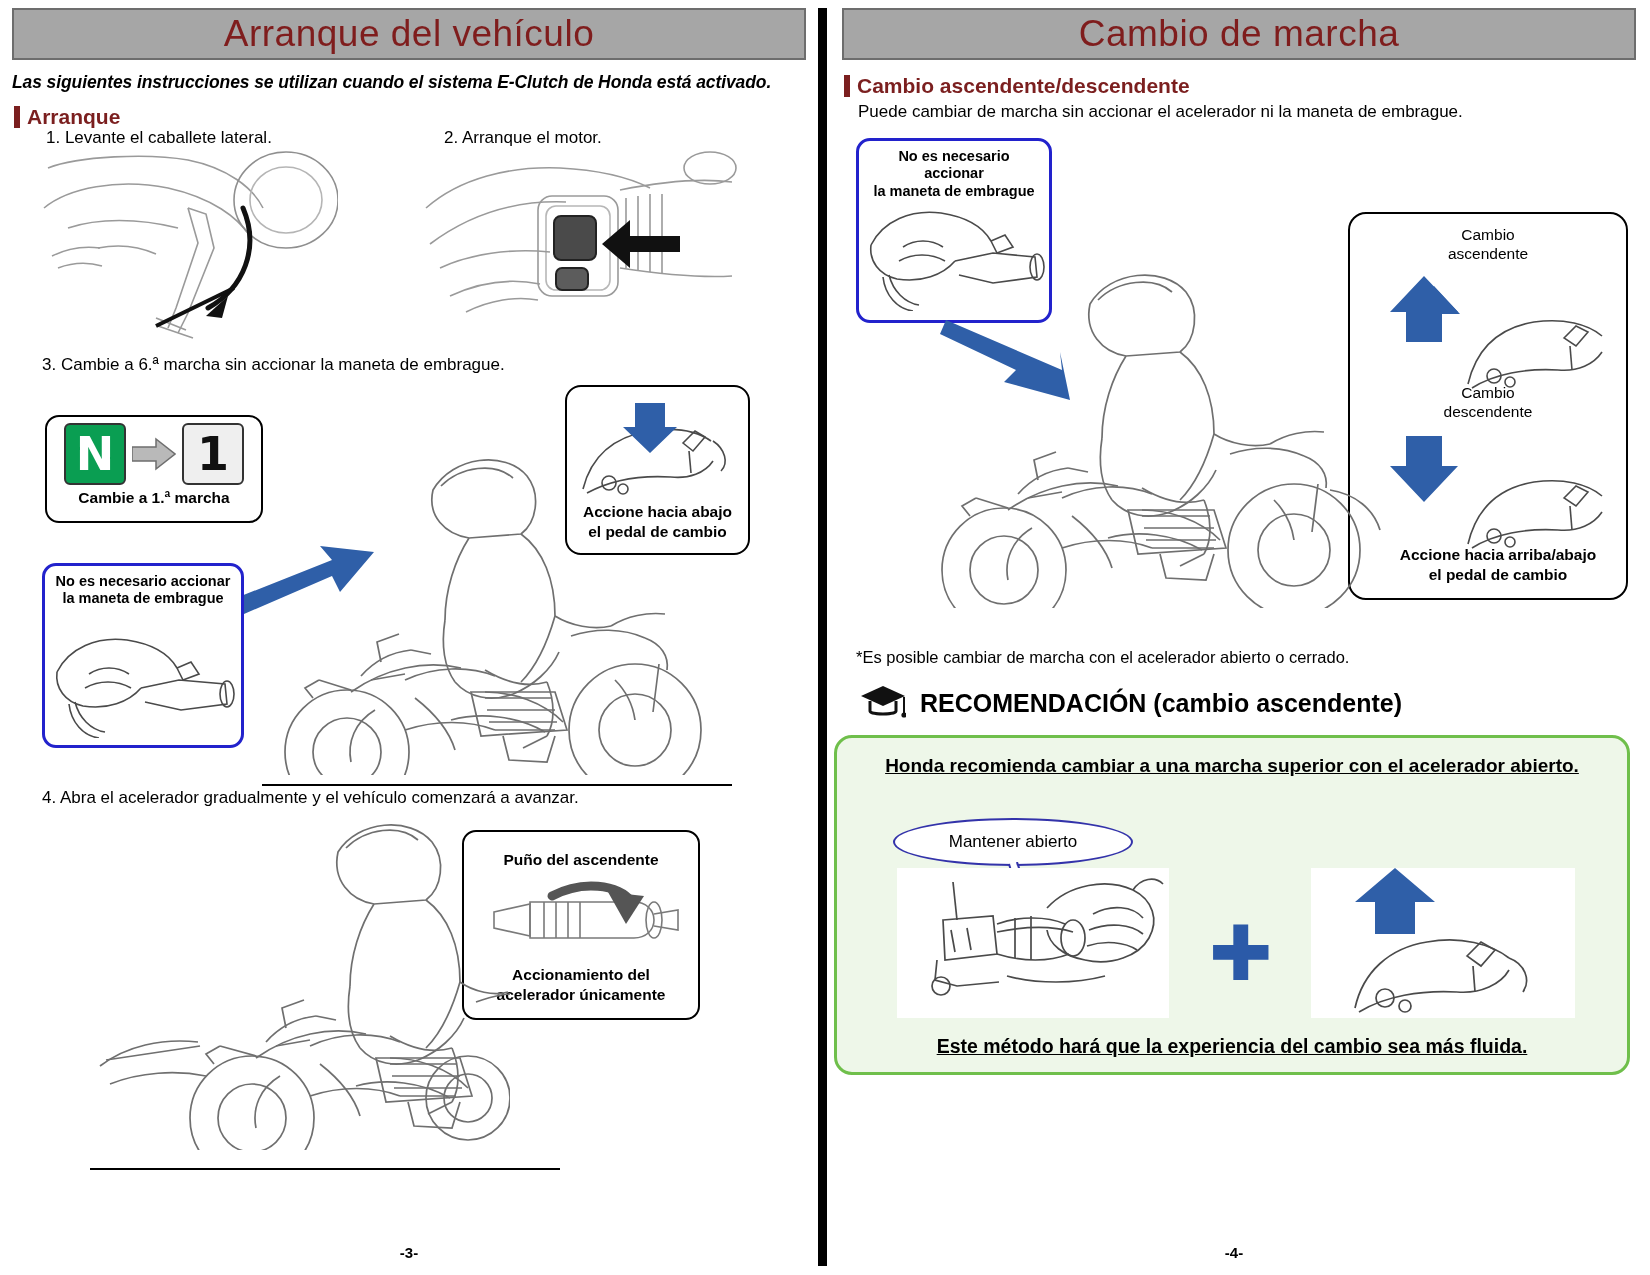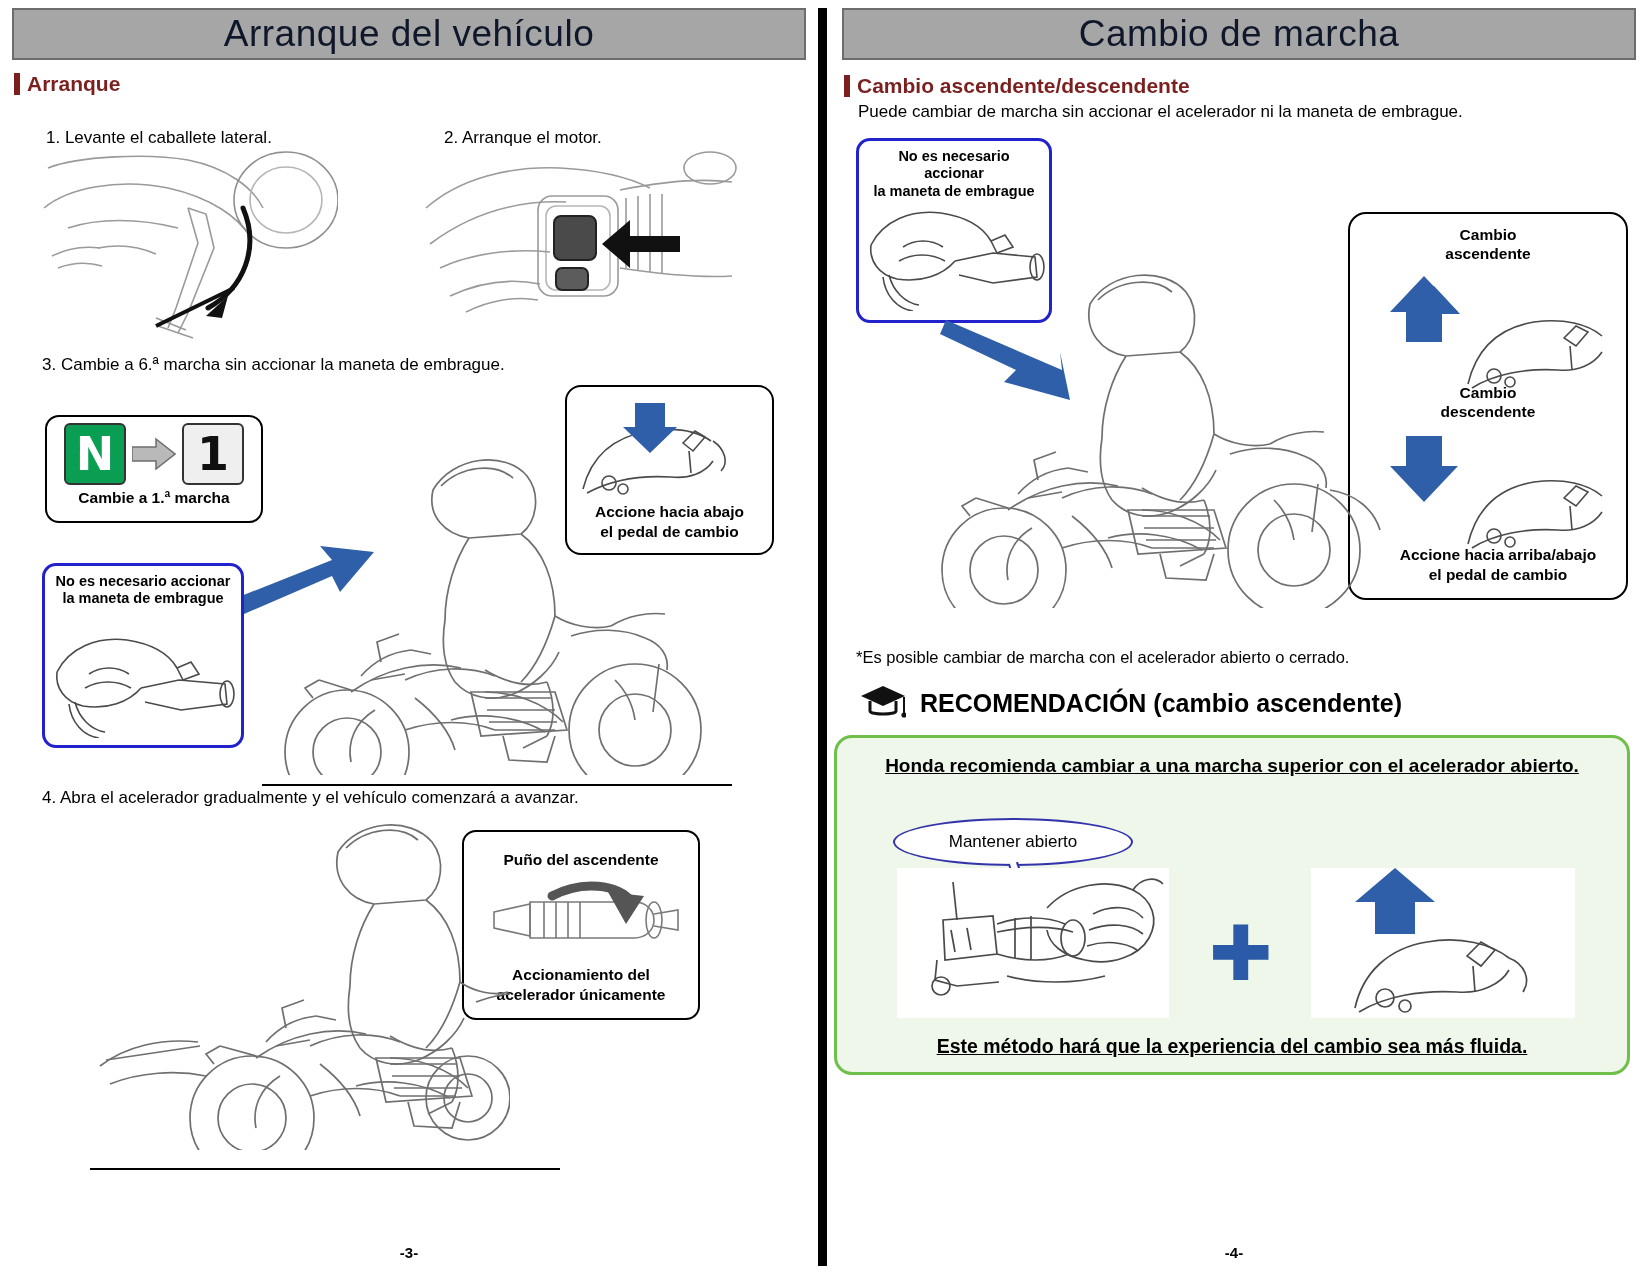--- a/index.html
+++ b/index.html
@@ -35,21 +35,21 @@
     margin: 8px 12px 0 12px;
     height: 52px;
     background: #a6a6a6;
     border: 2px solid #6d6d6d;
     display: flex;
     align-items: center;
     justify-content: center;
   }
   .banner-title {
     font-size: 37px;
-    color: #0f172a;
+    color: #7f1d1d;
     font-weight: 400;
     letter-spacing: 0.5px;
   }
 
   
   .lead-italic {
     margin: 12px 12px 0 12px;
     font-size: 17.5px;
     font-weight: bold;
     font-style: italic;
@@ -234,21 +234,21 @@
   }
   .caption-bold {
     font-size: 15.5px;
     font-weight: bold;
     text-align: center;
     line-height: 1.25;
   }
   .shift-label {
     position: absolute;
     font-size: 15.5px;
-    font-weight: bold;
+    font-weight: normal;
     text-align: center;
     line-height: 1.2;
   }
   .note-star {
     position: absolute;
     left: 38px; top: 648px;
     font-size: 16.5px;
   }
 </style>
 </head>
@@ -257,20 +257,21 @@
 <div class="page">
 
   <div class="divider"></div>
 
   <div class="col col-left">
 
     <div class="banner">
       <div class="banner-title">Arranque del vehículo</div>
     </div>
 
+    <div class="lead-italic">Las siguientes instrucciones se utilizan cuando el sistema E-Clutch de Honda está activado.</div>
 
     <div class="sec-head">
       <span class="bar"></span>
       <span>Arranque</span>
     </div>
 
     <div class="step" style="position:absolute; left:22px; top:128px;">1.  Levante el caballete lateral.</div>
 
     <div class="step" style="position:absolute; left:420px; top:128px;">2.  Arranque el motor.</div>
 
@@ -331,21 +332,21 @@
         </svg>
         <div class="one-tile">1</div>
       </div>
       <div class="gearbox-caption">Cambie a 1.ª marcha</div>
     </div>
 
     <svg class="art" style="left:236px; top:540px;" width="140" height="80" viewBox="0 0 140 80">
       <polygon points="0,58 96,20 84,6 138,12 104,52 96,36 8,74" fill="#2f5fa8"></polygon>
     </svg>
 
-    <div class="balloon" style="left:565px; top:385px; width:209px; height:170px;padding-left:40px;">
+    <div class="balloon" style="left:565px; top:385px; width:185px; height:170px;padding-left:40px;">
       <svg style="position:absolute; left:12px; top:10px;" width="160" height="100" viewBox="0 0 160 100">
         <g fill="none" stroke="#4a4a4a" stroke-width="1.6">
           <path d="M4,92 C12,60 34,40 70,34 C96,30 118,34 132,44"></path>
           <path d="M8,96 C30,84 60,78 92,80"></path>
           <path d="M92,80 C110,82 126,76 134,64"></path>
           <path d="M134,44 C146,52 150,66 142,74"></path>
           <circle cx="30" cy="86" r="7"></circle>
           <circle cx="44" cy="92" r="5"></circle>
           <path d="M104,46 L116,34 L126,40 L114,54 Z"></path>
           <path d="M110,54 L112,76"></path>

